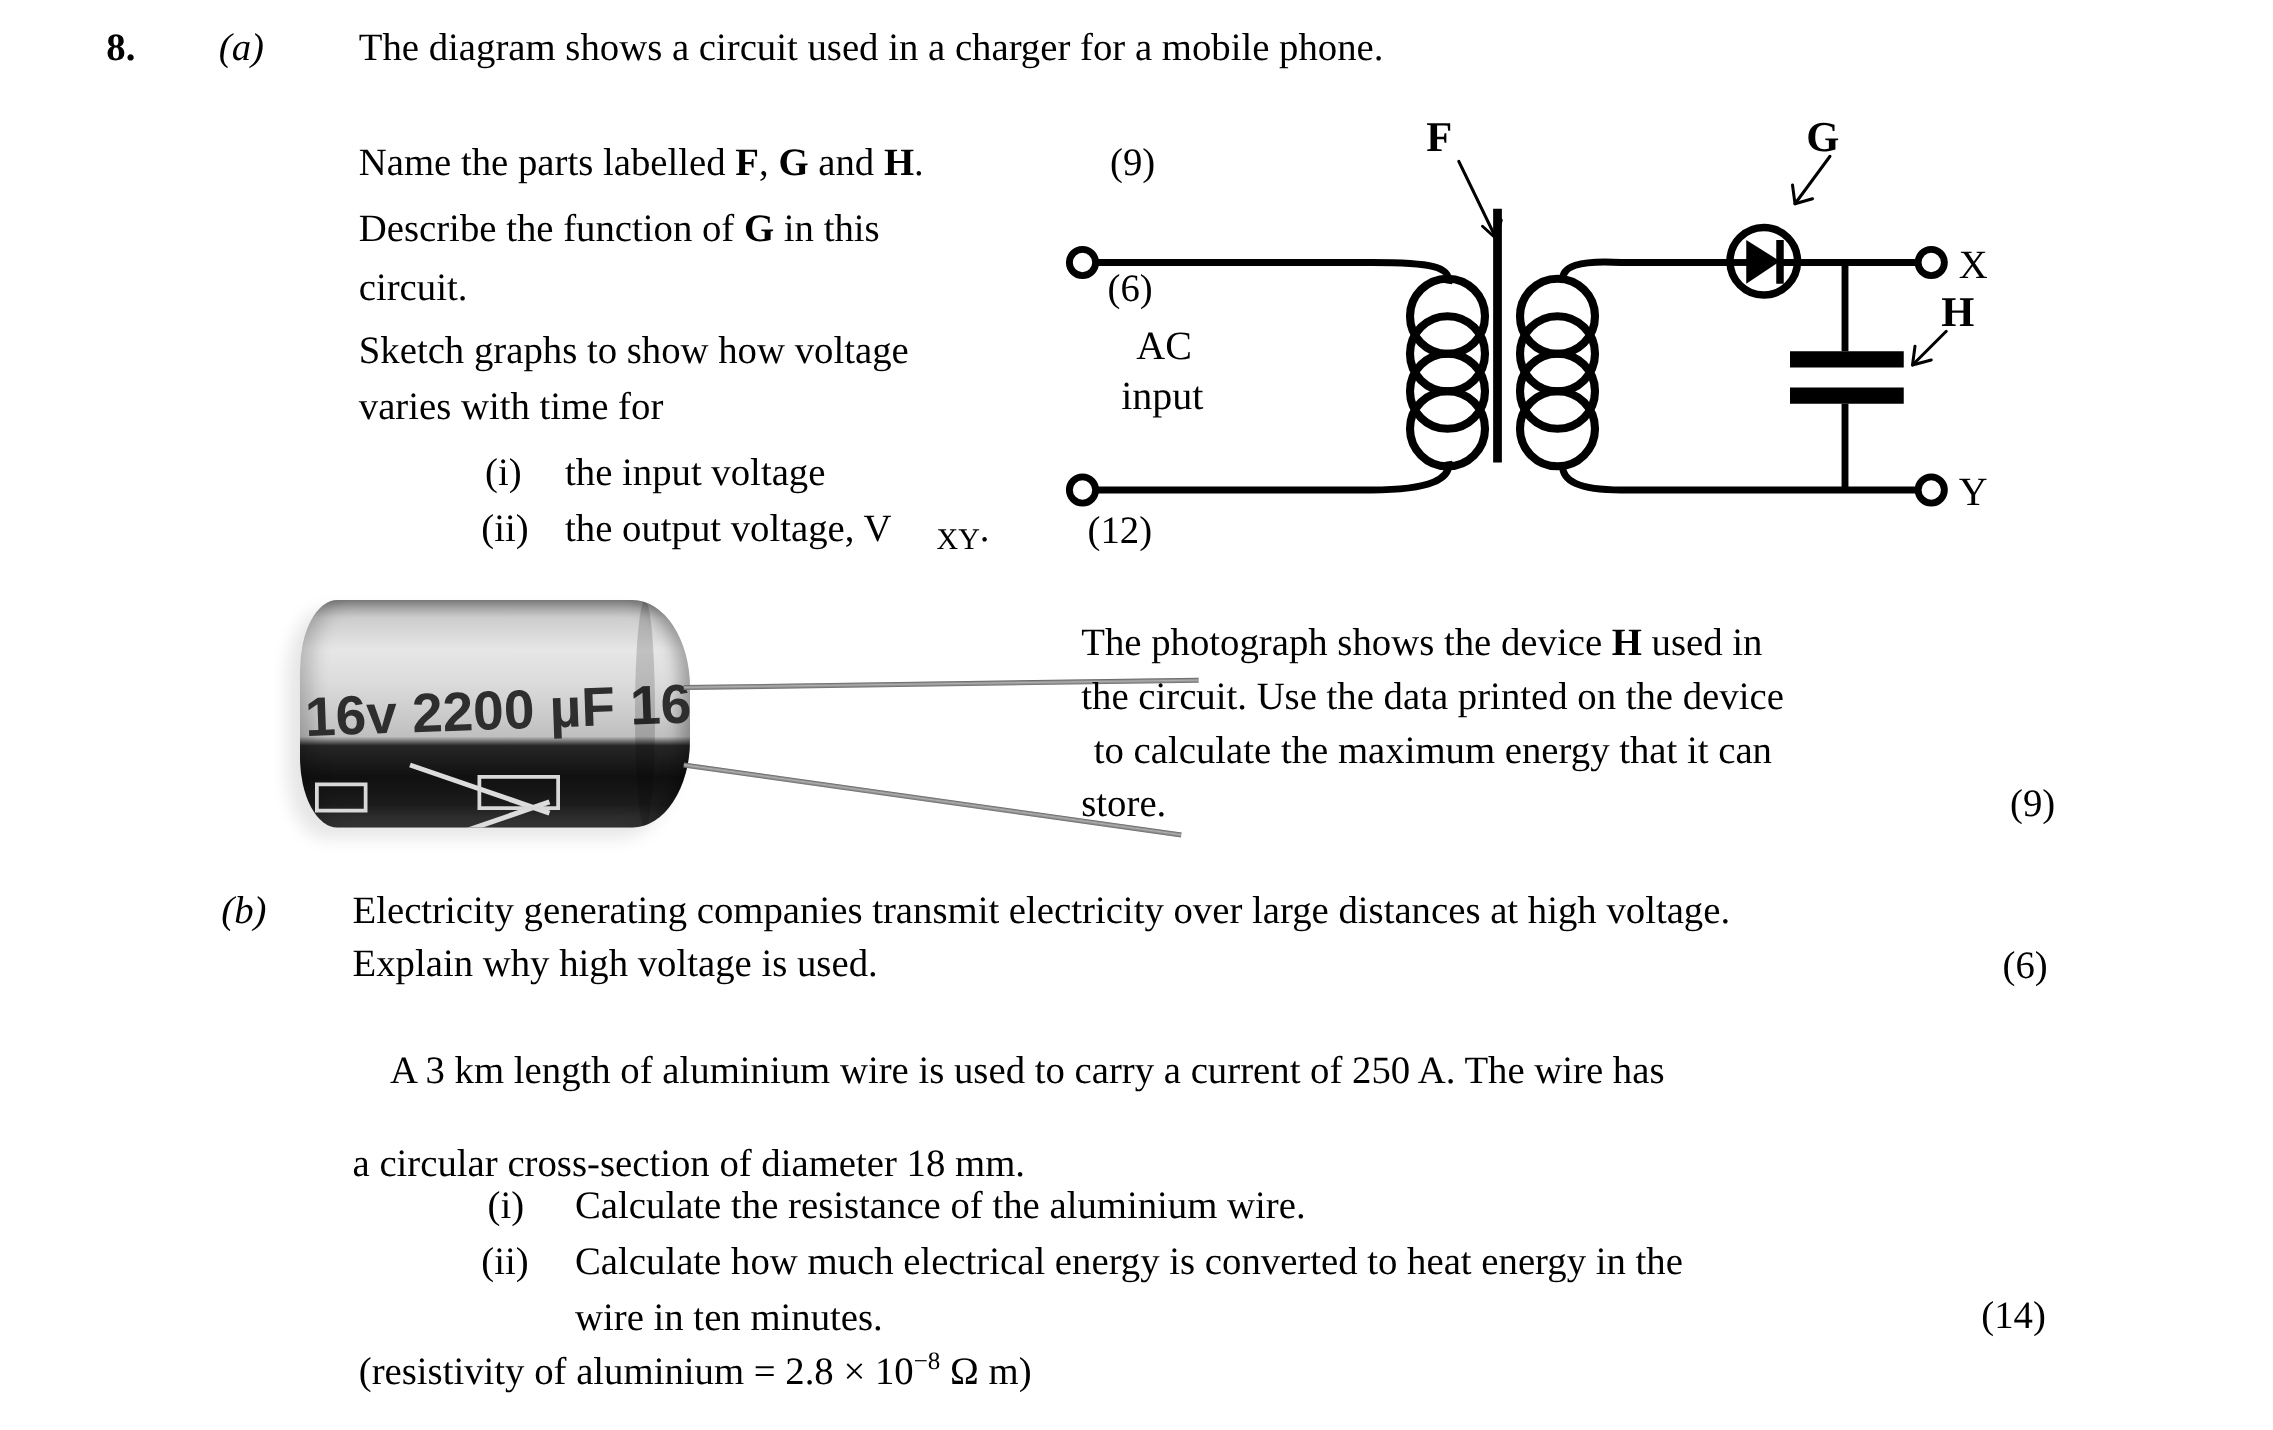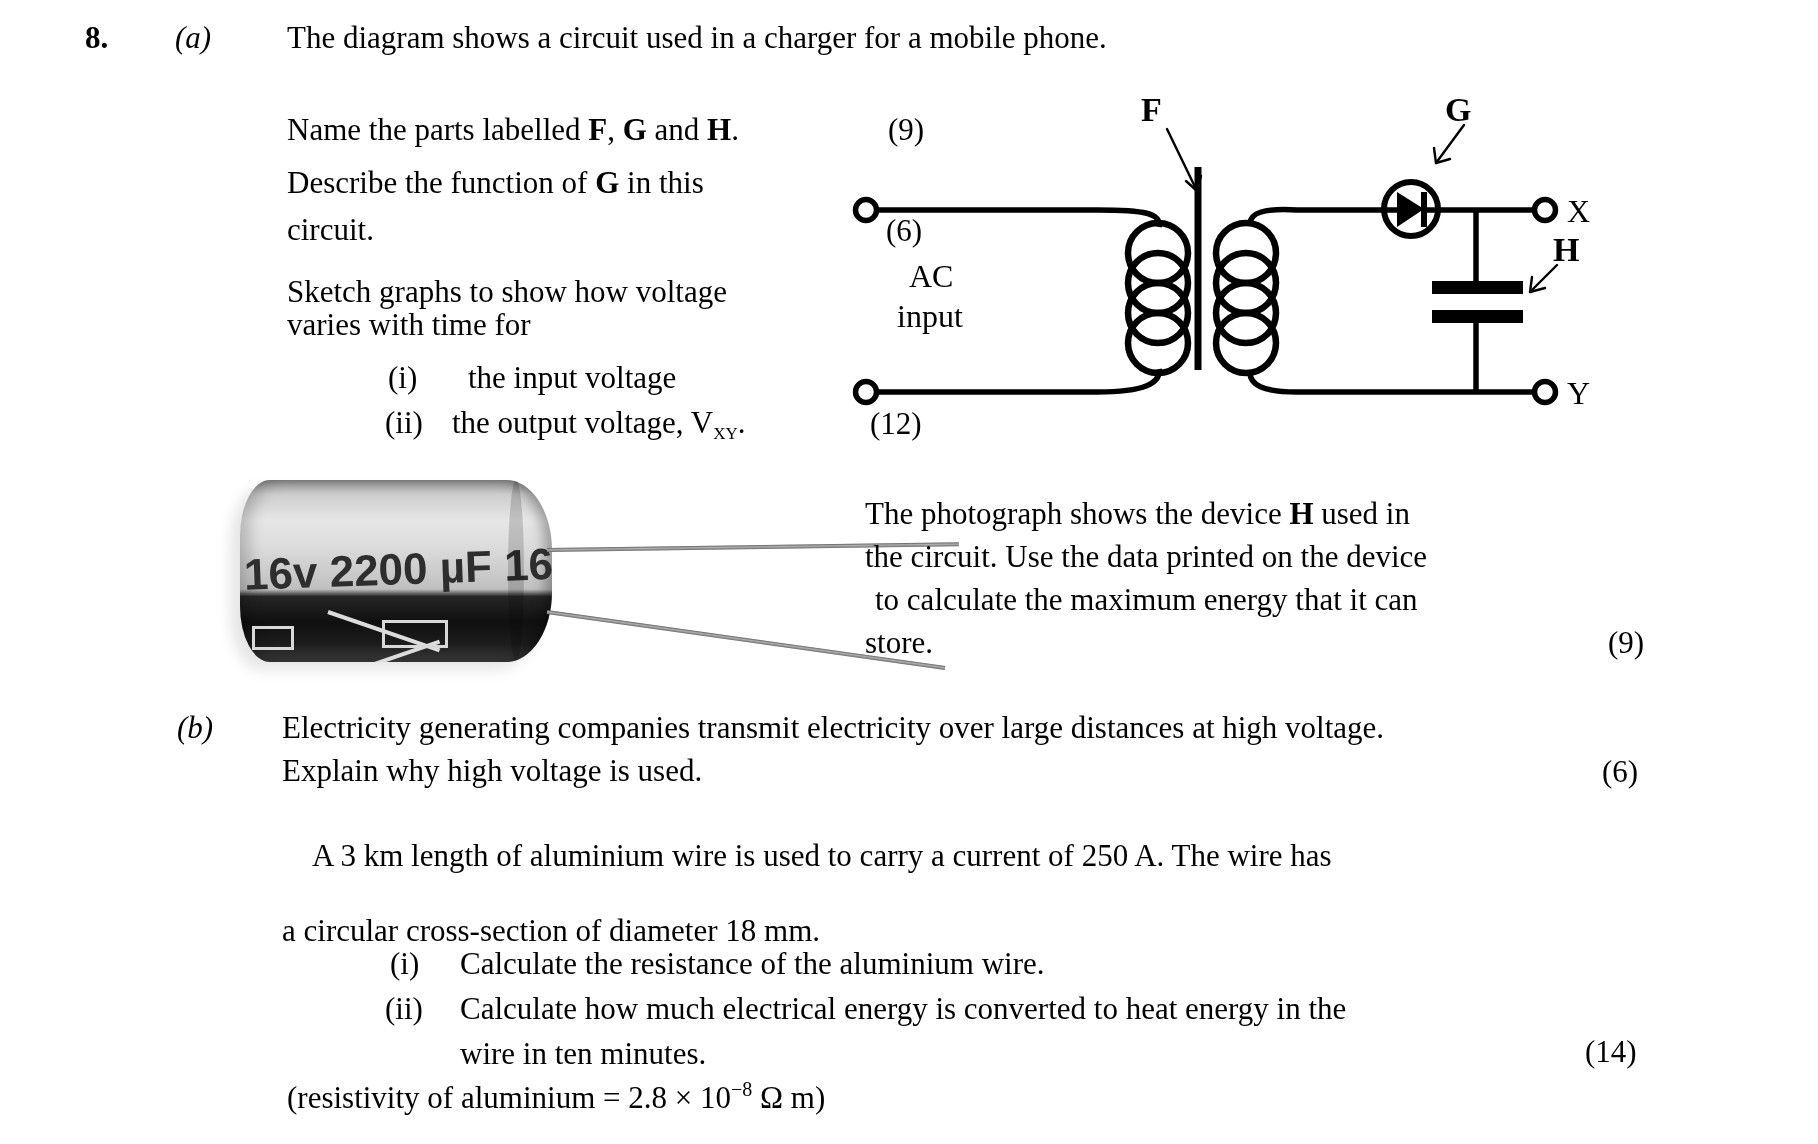--- a/index.html
+++ b/index.html
@@ -2,21 +2,21 @@
 <html><head>
 <meta charset="utf-8">
 <style>
   html,body{margin:0;padding:0;}
   body{width:1818px;height:1144px;position:relative;background:#ffffff;
        font-family:"Liberation Serif", serif;color:#000;overflow:hidden;}
   .ln{position:absolute;font-size:31px;line-height:1.15;white-space:nowrap;}
   .b{font-weight:bold;}
   .it{font-style:italic;}
   .marks{position:absolute;font-size:31px;line-height:1.15;white-space:nowrap;}
-  sub.vs{font-size:17px;vertical-align:-6px;letter-spacing:0;}
+  sub.vs{font-size:24px;vertical-align:-6px;letter-spacing:0;margin-left:36px;}
   sup.rs{font-size:20px;vertical-align:12px;}
   
   .photo{position:absolute;left:195px;top:452px;width:790px;height:245px;}
   .cap-body{position:absolute;left:45px;top:28px;width:312px;height:182px;
     border-radius:30px 46px 46px 30px / 56px 70px 70px 56px;
     background:linear-gradient(180deg,#9a9a9a 0%,#cdcdcd 8%,#e6e6e6 22%,#dcdcdc 36%,
        #cccccc 50%,#bfbfbf 60%,#262626 64%,#101010 78%,#1c1c1c 90%,#3f3f3f 100%);
     box-shadow:-10px 8px 14px rgba(0,0,0,0.10), inset 10px 0 14px rgba(0,0,0,0.18),
        inset -8px 0 12px rgba(0,0,0,0.28);
     overflow:hidden;}
@@ -53,25 +53,25 @@
 <div class="ln it" style="left:175px;top:20px;">(a)</div>
 <div class="ln" style="left:287px;top:20px;">The diagram shows a circuit used in a charger for a mobile phone.</div>
 
 <div class="ln" style="left:287px;top:112px;"><span>Name the parts labelled </span><span class="b">F</span><span>, </span><span class="b">G</span><span> and </span><span class="b">H</span><span>.</span></div>
 <div class="marks" style="left:888px;top:112px;">(9)</div>
 
 <div class="ln" style="left:287px;top:165px;"><span>Describe the function of </span><span class="b">G</span><span> in this</span></div>
 <div class="ln" style="left:287px;top:212px;">circuit.</div>
 <div class="marks" style="left:886px;top:213px;">(6)</div>
 
-<div class="ln" style="left:287px;top:274px;font-family:Liberation Serif, serif;">Sketch graphs to show how voltage</div>
+<div class="ln" style="left:287px;top:262px;font-family:Liberation Serif, serif;">Sketch graphs to show how voltage</div>
 <div class="ln" style="left:287px;top:307px;">varies with time for</div>
 
 <div class="ln" style="left:388px;top:360px;">(i)</div>
-<div class="ln" style="left:452px;top:360px;margin-left:16px;">the input voltage</div>
+<div class="ln" style="left:452px;top:360px;">the input voltage</div>
 
 <div class="ln" style="left:385px;top:405px;">(ii)</div>
 <div class="ln" style="left:452px;top:405px;"><span>the output voltage, V</span><sub class="vs">XY</sub><span>.</span></div>
 <div class="marks" style="left:870px;top:406px;">(12)</div>
 
 <svg class="circuit" viewBox="0 0 770 370">
 
   <circle class="term" cx="21" cy="155" r="10.5"></circle>
   <circle class="term" cx="21" cy="337" r="10.5"></circle>
   <path class="wire" d="M 32 155 H 252 C 300 155, 316 158, 314 172"></path>

